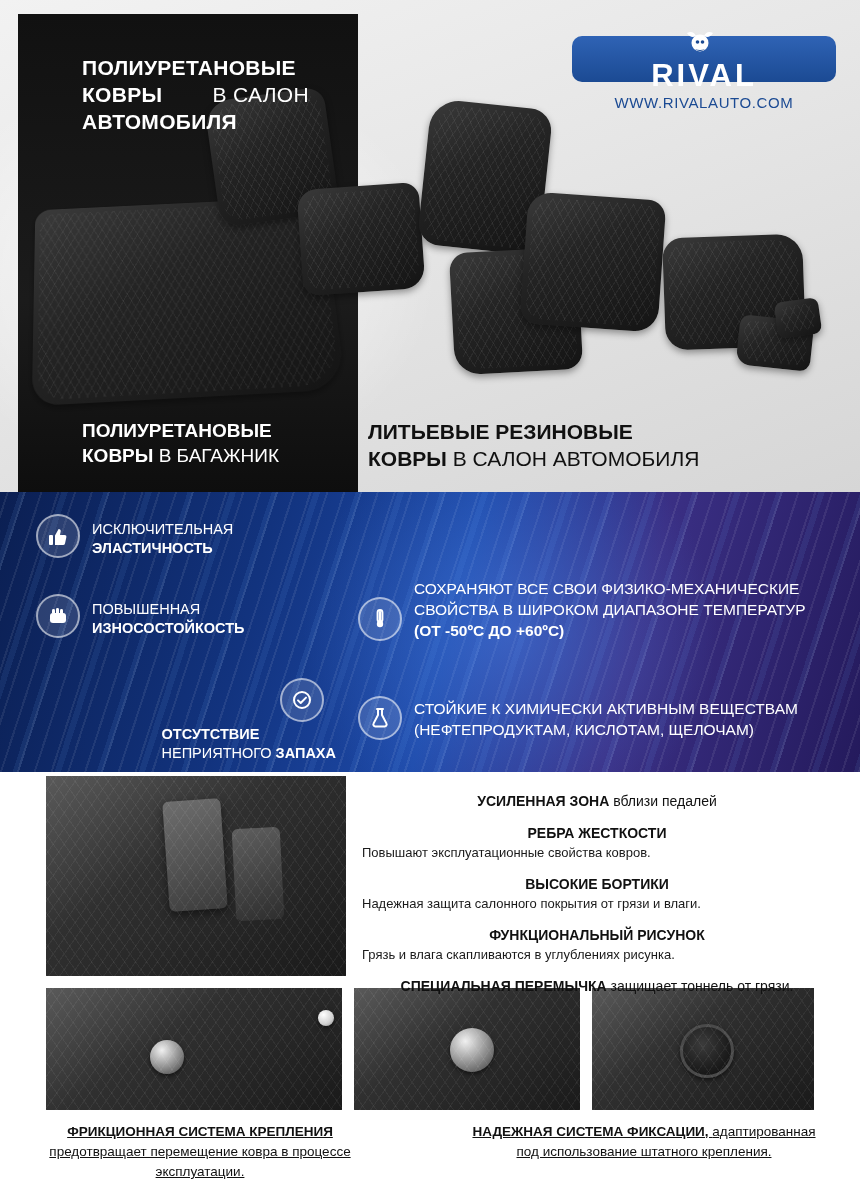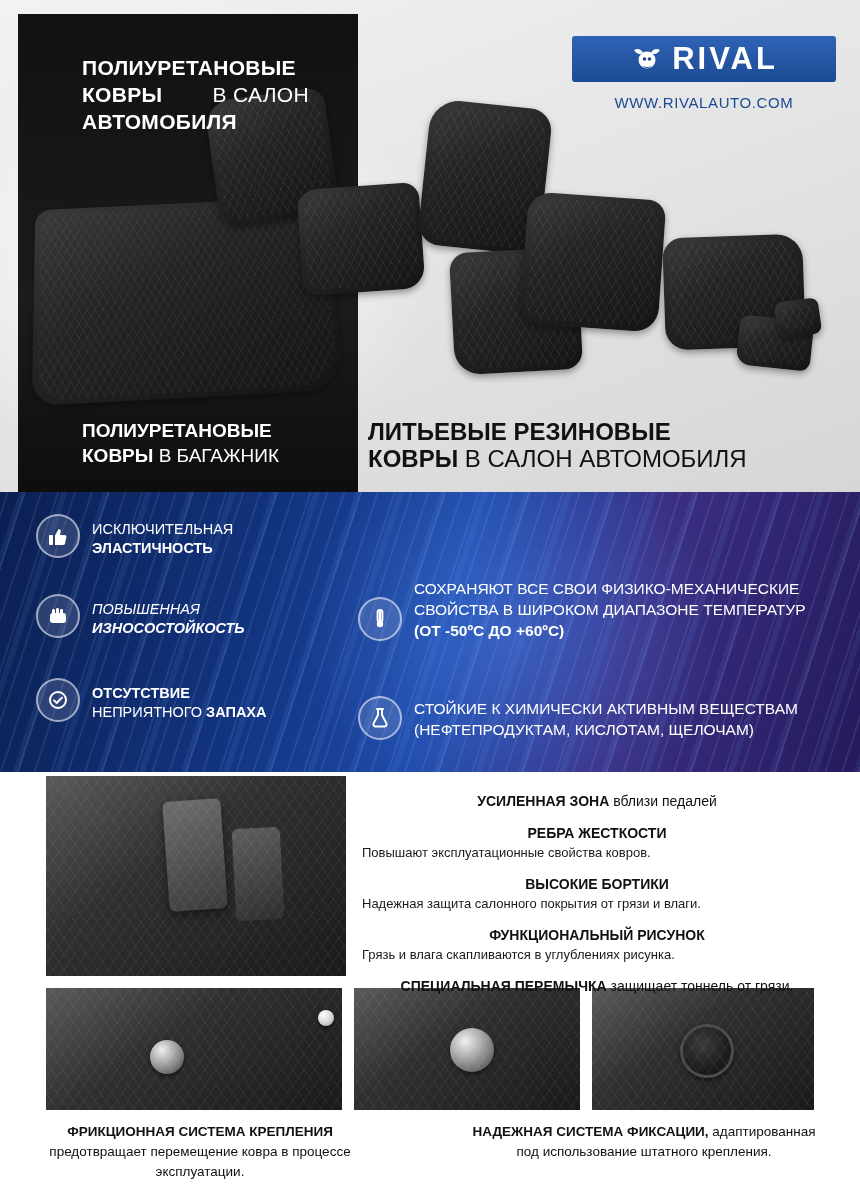--- a/index.html
+++ b/index.html
@@ -53,22 +53,23 @@
     right: 24px; top: 36px;
     width: 264px;
     text-align: center;
   }
   .logo-bar {
     display: flex;
     align-items: center;
     justify-content: center;
     background: linear-gradient(180deg, #2f63b5 0%, #1b4a93 100%);
     height: 46px;
-    border-radius: 3px;
+    border-radius: 10px;
     padding: 0 10px;
+    flex-direction: column;
   }
   .logo-mark {
     width: 34px; height: 34px;
     margin-right: 8px;
     flex: 0 0 auto;
   }
   .logo-word {
     color: #ffffff;
     font-size: 31px;
     font-weight: bold;
@@ -159,21 +160,21 @@
     width: 252px;
     color: #ffffff;
     font-size: 19px;
     line-height: 25px;
   }
   .hero-cap-right {
     position: absolute;
     left: 368px; top: 418px;
     width: 430px;
     color: #111111;
-    font-size: 24px;
+    font-size: 21px;
     line-height: 27px;
   }
   .bold { font-weight: bold; }
   .reg { font-weight: normal; }
 
   
   .band {
     position: absolute;
     left: 0; top: 492px;
     width: 860px; height: 280px;
@@ -210,22 +211,22 @@
     margin-right: 12px;
   }
   .feat-text {
     color: #ffffff;
     font-size: 14.5px;
     line-height: 19px;
     padding-top: 3px;
   }
   .feat-text.big { font-size: 15.5px; line-height: 21px; margin-top: 35px; }
   .f1 { left: 36px; top: 514px; width: 300px; }
-  .f2 { left: 36px; top: 594px; width: 300px; font-style: italic; }
-  .f3 { left: 36px; top: 678px; width: 300px; }
+  .f2 { left: 36px; top: 594px; width: 300px; }
+  .f3 { left: 36px; top: 678px; width: 300px; flex-direction: column; }
   .f4 { left: 358px; top: 540px; width: 480px; }
   .f5 { left: 358px; top: 660px; width: 480px; }
 
   
   .bottom {
     position: absolute;
     left: 0; top: 772px;
     width: 860px; height: 428px;
     background: #ffffff;
   }
@@ -286,20 +287,21 @@
   .spec-sub {
     font-size: 13px;
     color: #1a1a1a;
     line-height: 19px;
   }
   .cap-bottom {
     position: absolute;
     font-size: 13.5px;
     line-height: 20px;
     color: #111111;
+    text-decoration: underline;
   }
   .cap-left-b { left: 40px; top: 1122px; width: 320px; text-align: center; }
   .cap-right-b { left: 468px; top: 1122px; width: 352px; text-align: center; }
 </style>
 </head>
 <body>
 
 <div class="page">
 
   <div class="hero">

